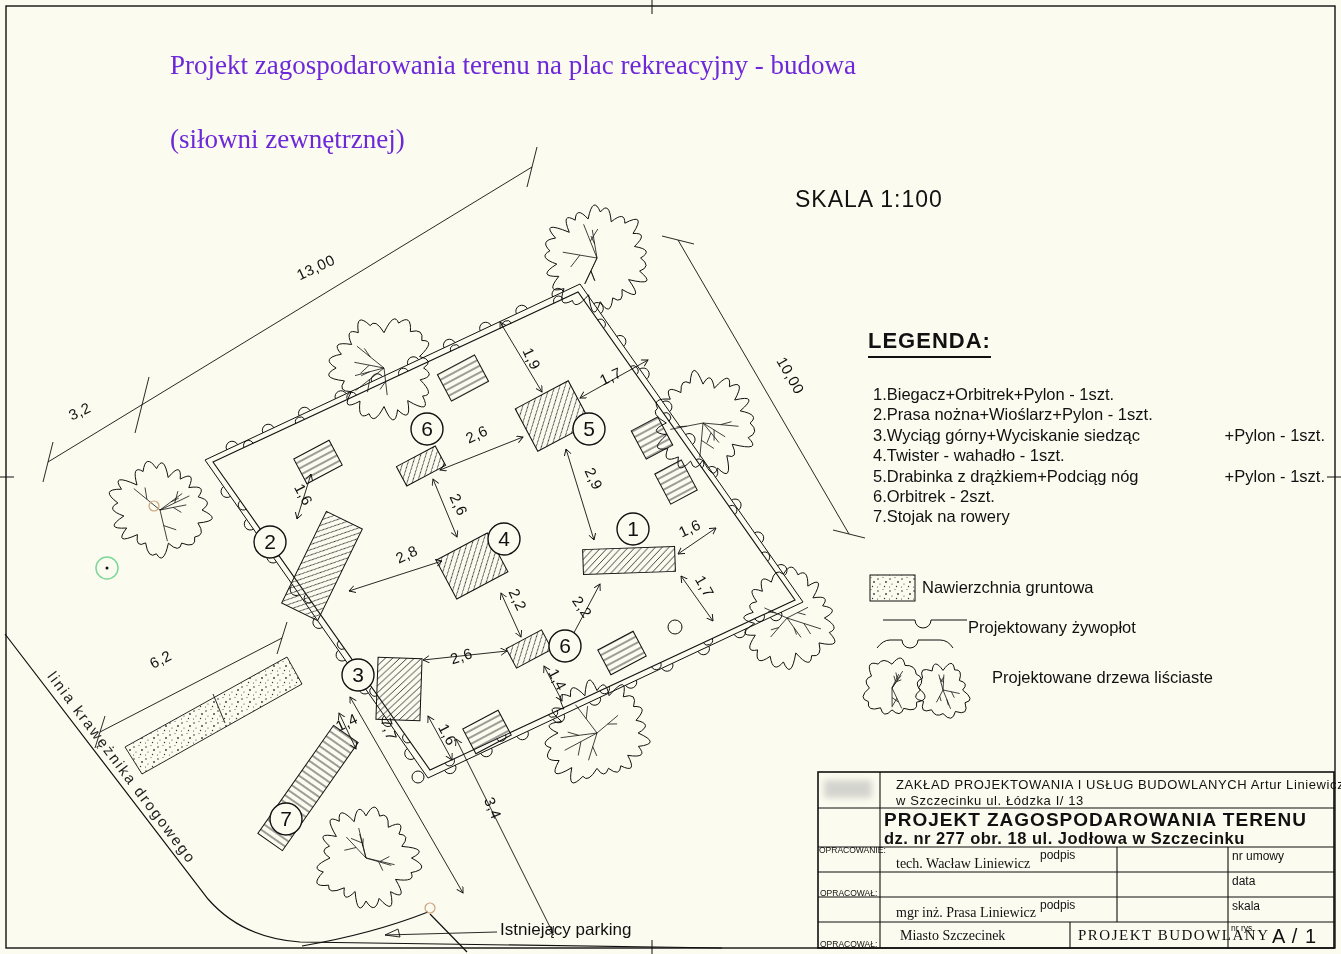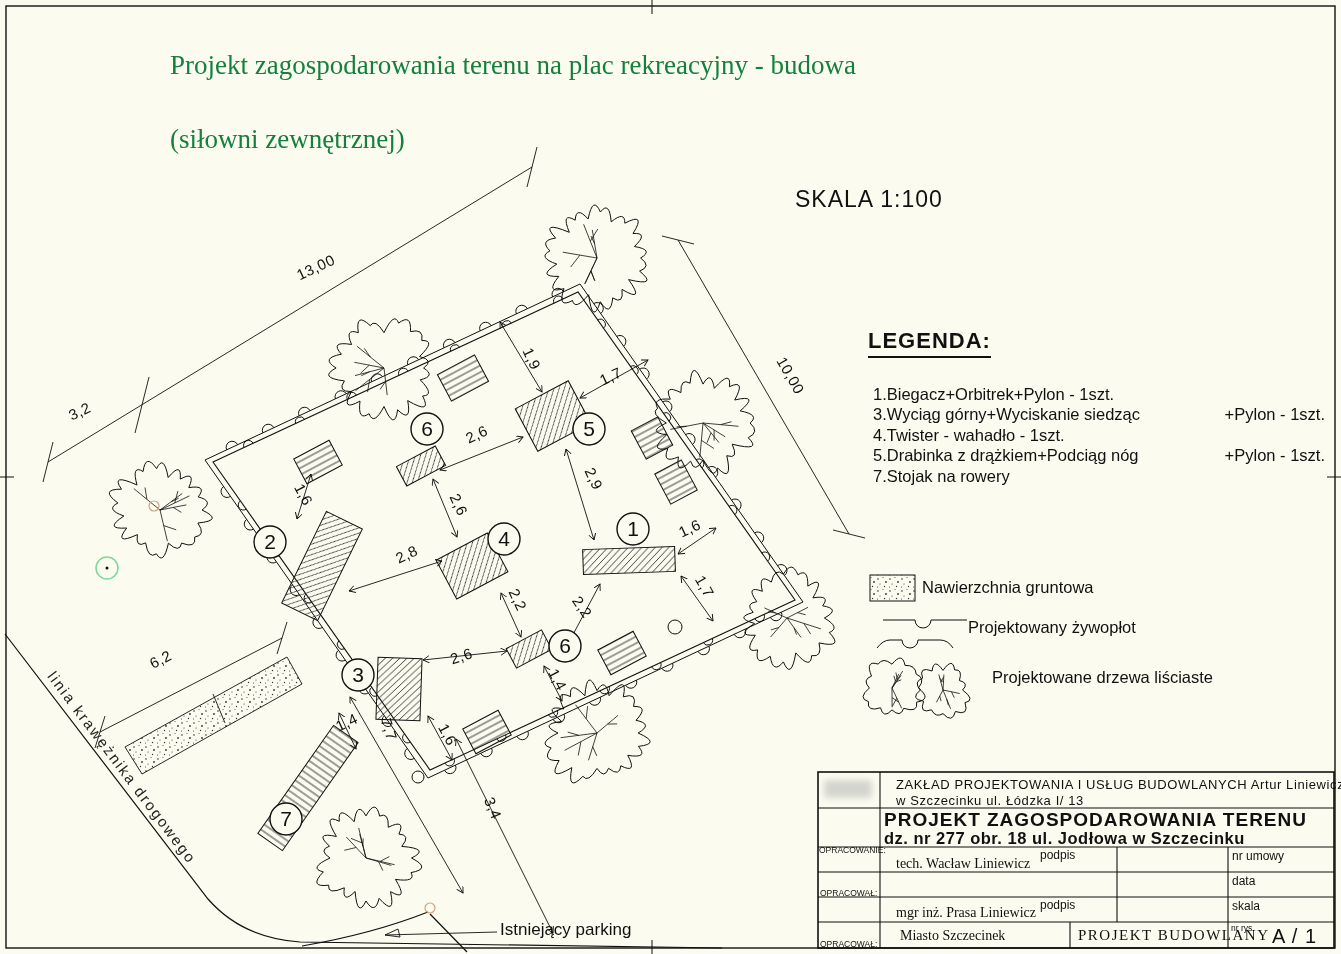--- a/index.html
+++ b/index.html
@@ -1,19 +1,19 @@
 <!DOCTYPE html>
 <html><head>
 <meta charset="utf-8">
 <style>
   html,body{margin:0;padding:0;background:#888;}
   .sheet{position:relative;width:1341px;height:954px;background:#FBFBEF;overflow:hidden;
          font-family:"Liberation Sans",sans-serif;color:#111;}
   .ov{position:absolute;white-space:nowrap;}
-  .title-line{font-family:"Liberation Serif",serif;font-size:27px;color:#15803d;}
+  .title-line{font-family:"Liberation Serif",serif;font-size:27px;color:#6d28d9;}
   .scale{font-size:23px;letter-spacing:1px;}
   .legenda{font-size:22px;font-weight:bold;letter-spacing:1px;border-bottom:2.5px solid #111;padding-bottom:2px;}
   .lg-list{left:873px;top:384px;width:452px;}
   .lg-row{display:flex;justify-content:space-between;font-size:16.5px;line-height:20.4px;}
   .lg-sym-label{font-size:16.5px;}
   .curb-label{font-size:15px;letter-spacing:2px;transform:rotate(53deg);transform-origin:left top;color:#222;}
   .parking-label{font-size:17px;}
   
   .tb{font-size:12px;color:#111;}
   .tb-small{font-size:8.5px;letter-spacing:0px;margin-top:32px;}
@@ -262,30 +262,38 @@
   <div class="ov scale" style="left:795px;top:186px;">SKALA 1:100</div>
 
   <div class="ov legenda" style="left:868px;top:328px;">LEGENDA:</div>
 
   <div class="ov lg-list">
     <div class="lg-row">
         <span>1.Biegacz+Orbitrek+Pylon - 1szt.</span>
         <span class="lg-extra"></span>
       </div>
     <div class="lg-row">
+        <span>2.Prasa nożna+Wioślarz+Pylon - 1szt.</span>
+        <span class="lg-extra"></span>
+      </div>
+    <div class="lg-row">
         <span>3.Wyciąg górny+Wyciskanie siedząc</span>
         <span class="lg-extra">+Pylon - 1szt.</span>
       </div>
     <div class="lg-row">
         <span>4.Twister - wahadło - 1szt.</span>
         <span class="lg-extra"></span>
       </div>
     <div class="lg-row">
         <span>5.Drabinka z drążkiem+Podciąg nóg</span>
         <span class="lg-extra">+Pylon - 1szt.</span>
+      </div>
+    <div class="lg-row">
+        <span>6.Orbitrek - 2szt.</span>
+        <span class="lg-extra"></span>
       </div>
     <div class="lg-row">
         <span>7.Stojak na rowery</span>
         <span class="lg-extra"></span>
       </div>
   </div>
 
   <div class="ov lg-sym-label" style="left:922px;top:578px;">Nawierzchnia gruntowa</div>
   <div class="ov lg-sym-label" style="left:968px;top:618px;">Projektowany żywopłot</div>
   <div class="ov lg-sym-label" style="left:992px;top:668px;">Projektowane drzewa liściaste</div>

